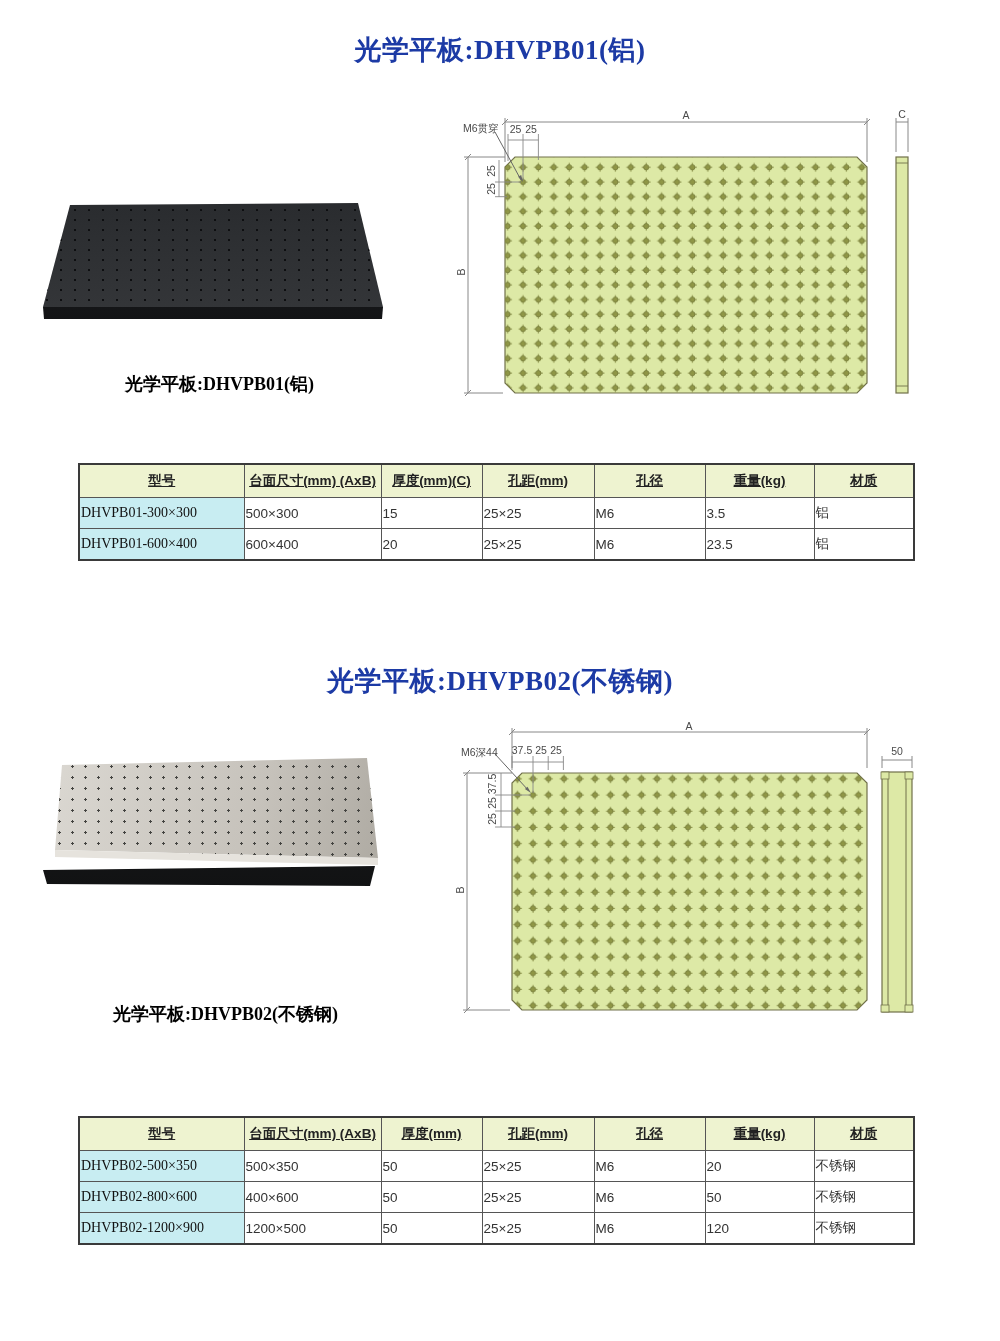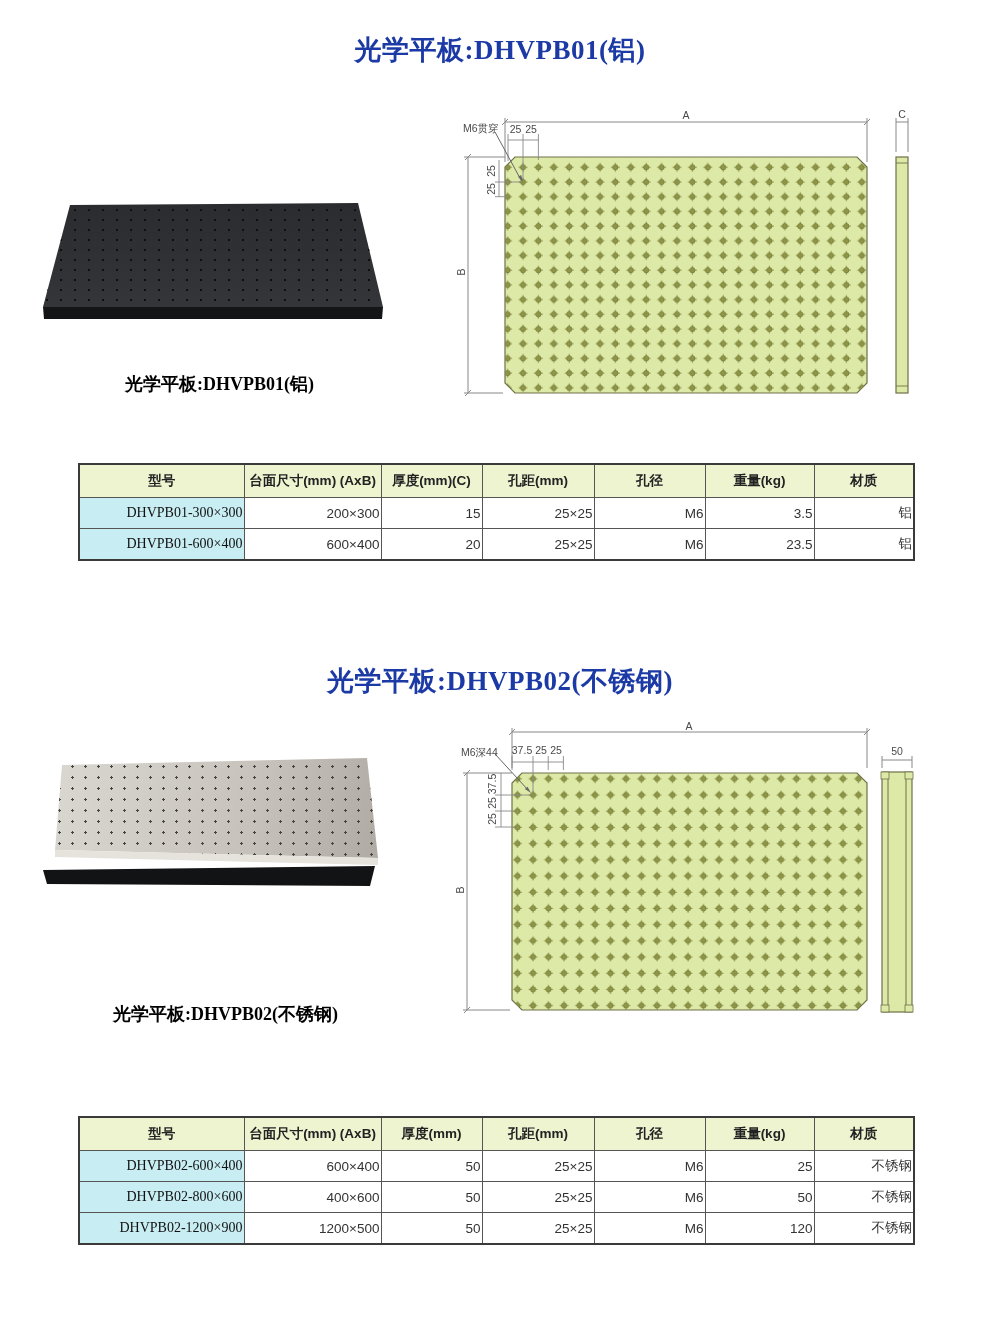--- a/index.html
+++ b/index.html
@@ -56,25 +56,25 @@
   }
   .dim.rot{transform:translate(-50%,-50%) rotate(-90deg);}
   .dim.note{transform:none;font-size:10.5px;}
   
   table.spec{
     position:absolute;left:78px;width:835px;border-collapse:collapse;
     table-layout:fixed;border:2px solid #3a3a3a;
   }
   table.spec th{
     height:30px;background:#eef3d0;font-weight:600;font-size:13.5px;
-    color:#222;border:1px solid #555;
+    color:#222;border:1px solid #555;text-decoration:underline;
   }
   table.spec td{
     height:28px;background:#ffffff;font-size:13.5px;color:#333;
-    text-align:right;border:1px solid #555;
+    text-align:left;border:1px solid #555;
   }
   table.spec td.model{
     background:#c8edf2;font-family:"Liberation Serif","DejaVu Serif",serif;
     font-size:14px;color:#111;
   }
 </style>
 </head>
 <body>
 
 <div class="section-title" style="top:32px;">光学平板:DHVPB01(铝)</div>
@@ -169,21 +169,21 @@
         <th>厚度(mm)(C)</th>
         <th>孔距(mm)</th>
         <th>孔径</th>
         <th>重量(kg)</th>
         <th>材质</th>
       </tr>
     </thead>
     <tbody>
       <tr>
         <td class="model">DHVPB01-300×300</td>
-        <td>200×300</td>
+        <td>500×300</td>
         <td>15</td>
         <td>25×25</td>
         <td>M6</td>
         <td>3.5</td>
         <td>铝</td>
       </tr>
       <tr>
         <td class="model">DHVPB01-600×400</td>
         <td>600×400</td>
         <td>20</td>
@@ -295,26 +295,26 @@
         <th>台面尺寸(mm) (AxB)</th>
         <th>厚度(mm)</th>
         <th>孔距(mm)</th>
         <th>孔径</th>
         <th>重量(kg)</th>
         <th>材质</th>
       </tr>
     </thead>
     <tbody>
       <tr>
-        <td class="model">DHVPB02-600×400</td>
-        <td>600×400</td>
+        <td class="model">DHVPB02-500×350</td>
+        <td>500×350</td>
         <td>50</td>
         <td>25×25</td>
         <td>M6</td>
-        <td>25</td>
+        <td>20</td>
         <td>不锈钢</td>
       </tr>
       <tr>
         <td class="model">DHVPB02-800×600</td>
         <td>400×600</td>
         <td>50</td>
         <td>25×25</td>
         <td>M6</td>
         <td>50</td>
         <td>不锈钢</td>

